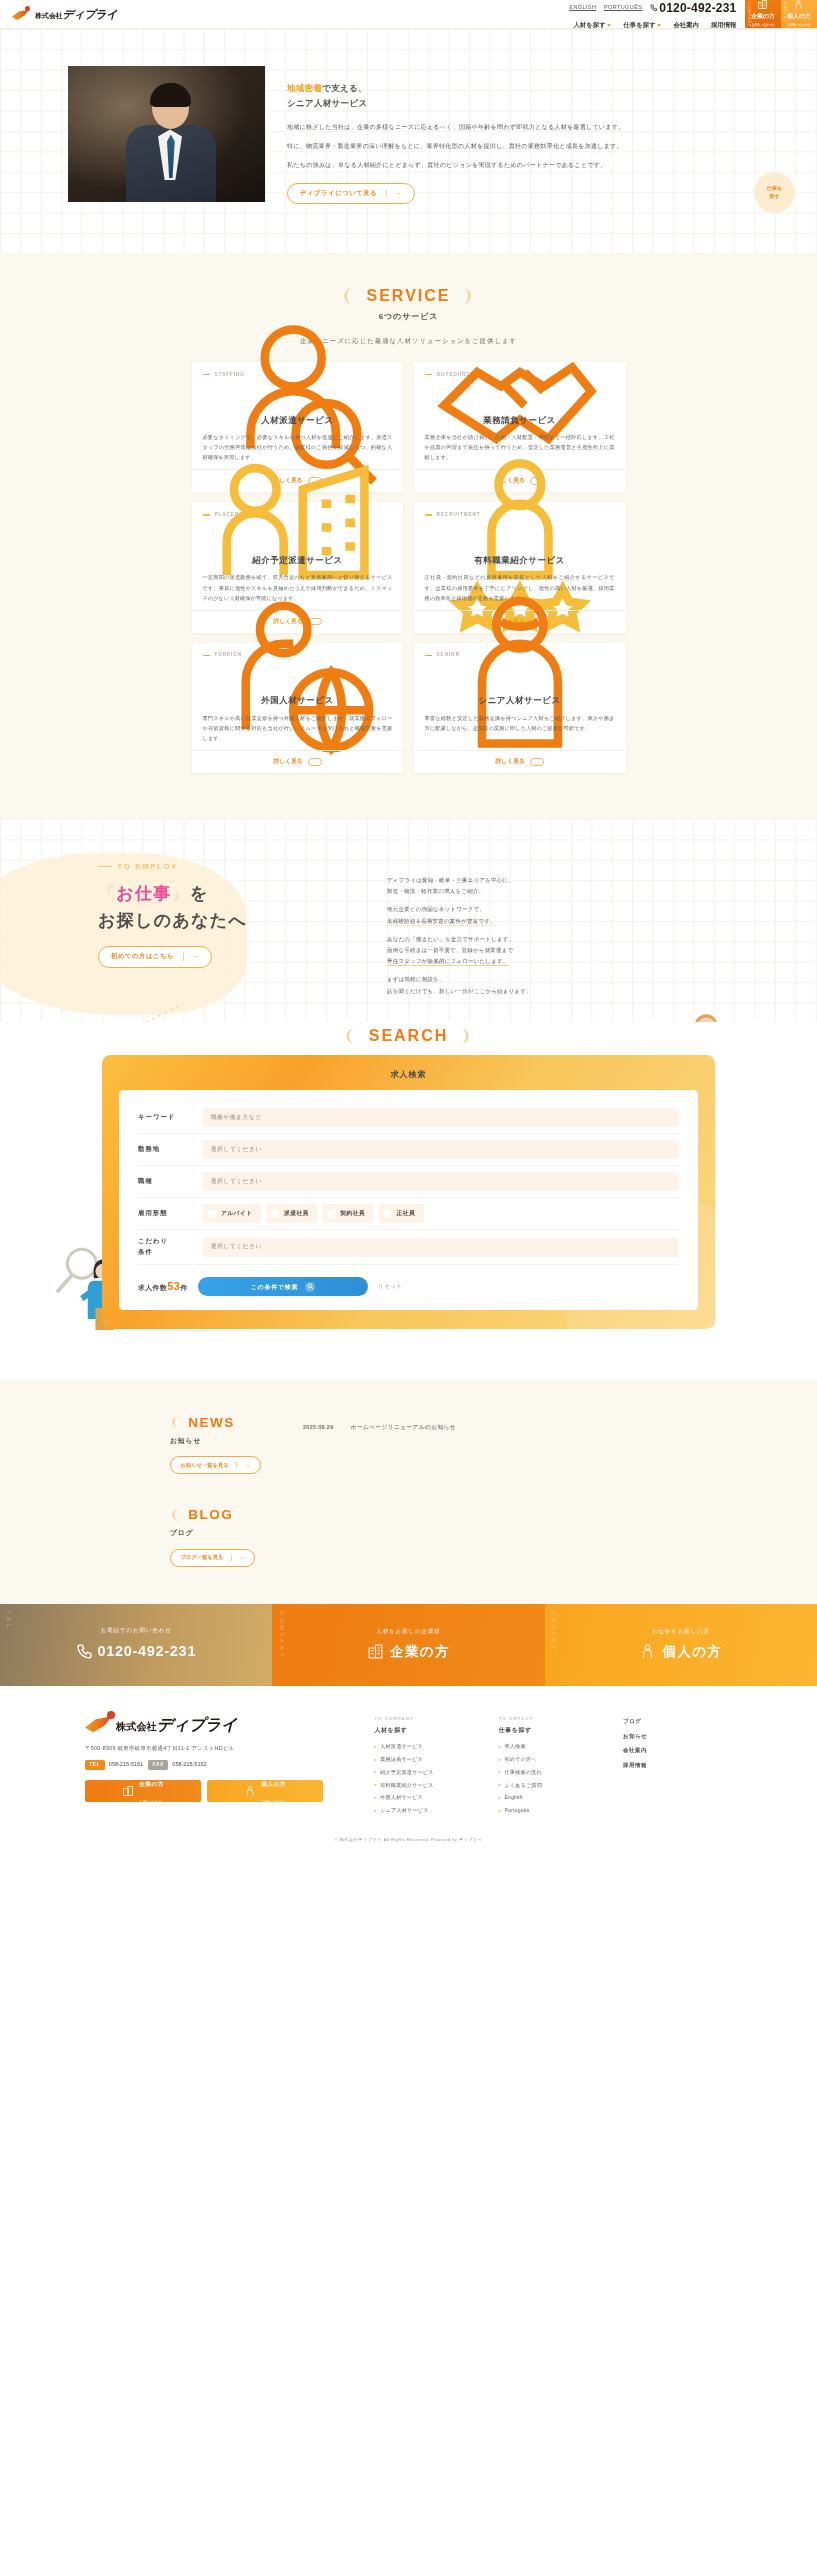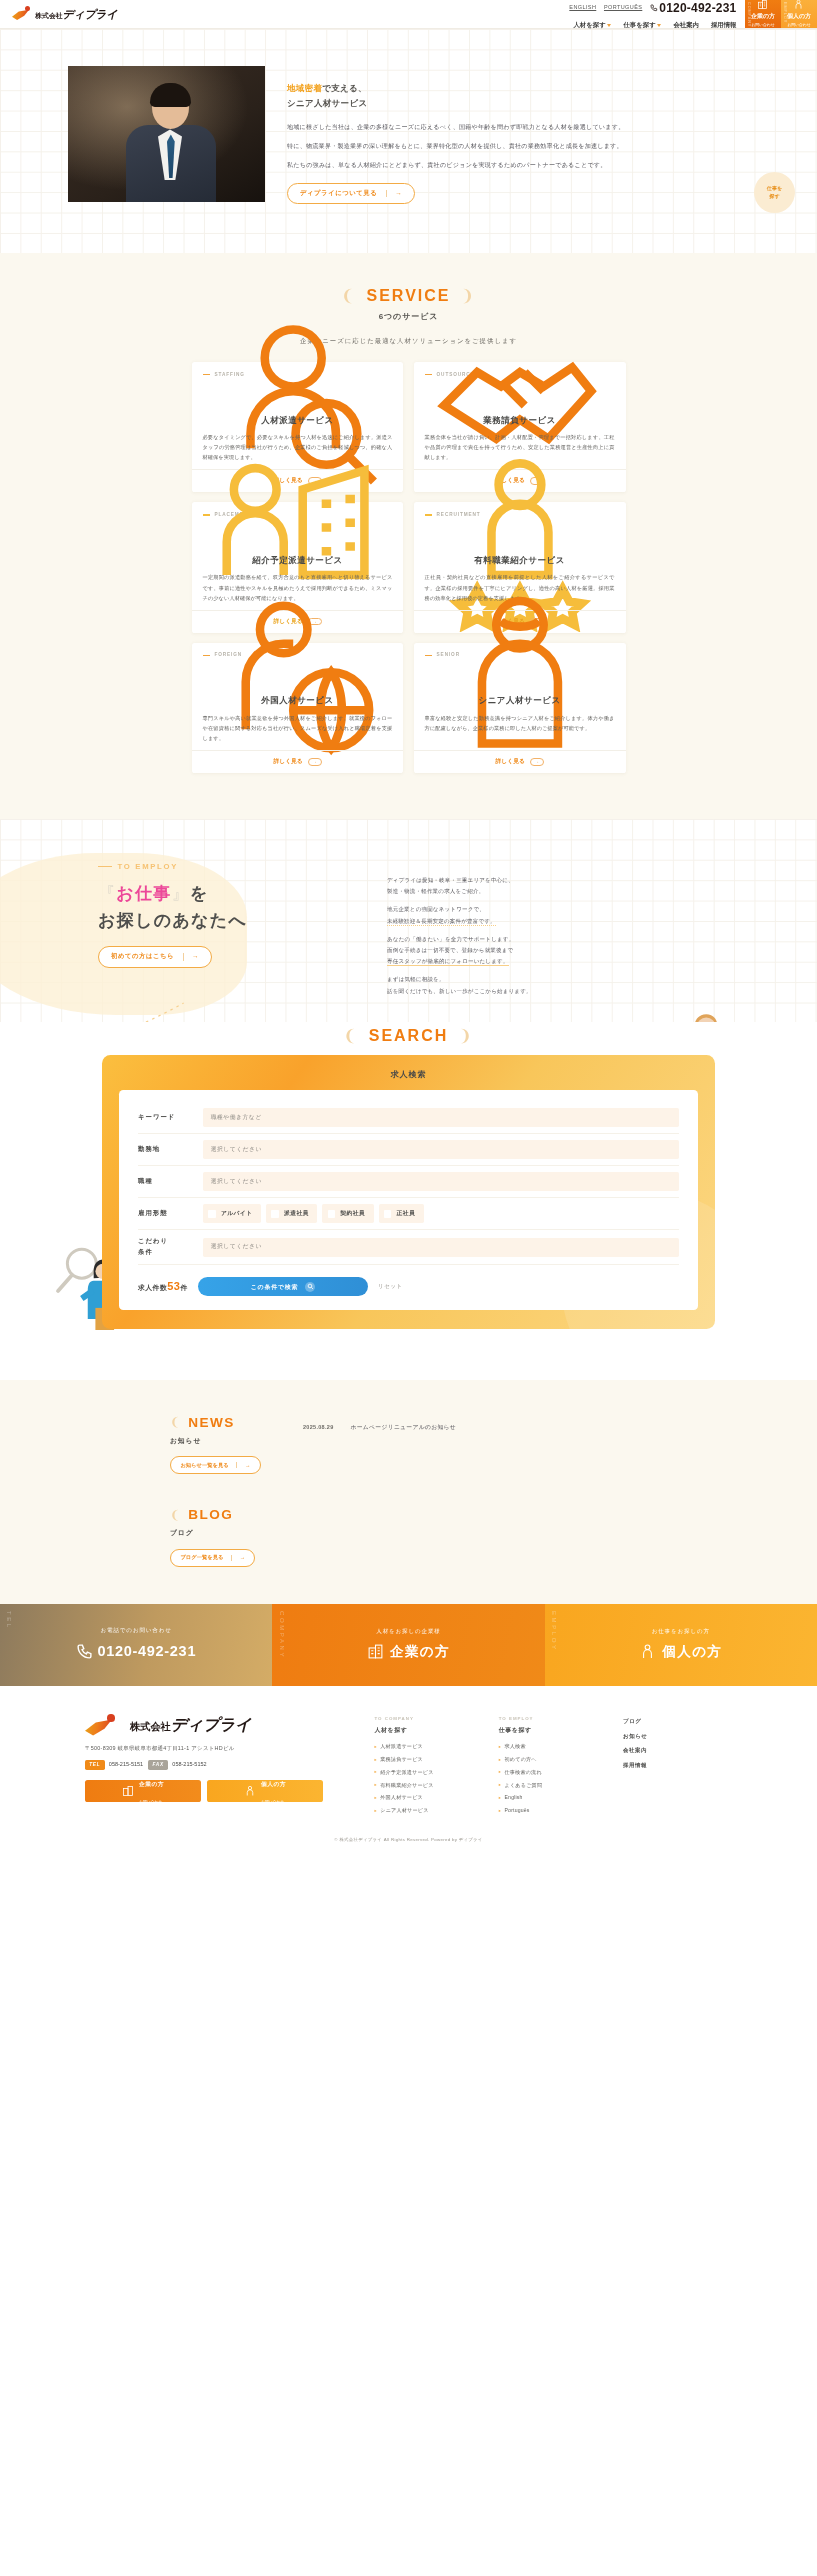--- a/index.html
+++ b/index.html
@@ -235,21 +235,21 @@
   .bn .bigrow { display:flex; align-items:center; gap:6px; }
   .bn .big { font-size:13.6px; font-weight:bold; letter-spacing:1.3px; }
   .bn .tel-big { display:flex; align-items:center; gap:4.3px; font-size:14.5px;
     font-weight:bold; letter-spacing:0.7px; }
   .bn svg { width:17px; height:17px; }
 
   
   .footer { background:#fff; padding:25.5px 0 0; position:relative; }
   .ft-in { width:647px; margin:0 auto; display:flex; gap:25.5px; }
   .ft-left { width:264px; flex:none; }
-  .ft-logo { display:flex; align-items:flex-end; gap:14px; }
+  .ft-logo { display:flex; align-items:flex-start; gap:0; }
   .ft-logo .logo-mark { width:31px; height:24px; }
   .ft-logo .logo-mark .swoosh { width:27px; height:16px; top:5.1px; }
   .ft-logo .logo-mark .dot { width:7.7px; height:7.7px; }
   .ft-logo .logo-txt { font-size:16px; }
   .ft-logo .logo-txt .small { font-size:10.2px; }
   .ft-addr { margin-top:6px; font-size:5.4px; color:#5b5a57; letter-spacing:0.3px; }
   .ft-tels { margin-top:6px; display:flex; gap:5.1px; }
   .ft-tel { display:flex; align-items:center; gap:4.3px; font-size:5.5px; color:#4a4a48; }
   .ft-tel .tag { background:#f08a18; color:#fff; font-size:4.7px; font-weight:bold;
     padding:1.3px 4.3px; border-radius:1.7px; letter-spacing:0.7px; }

